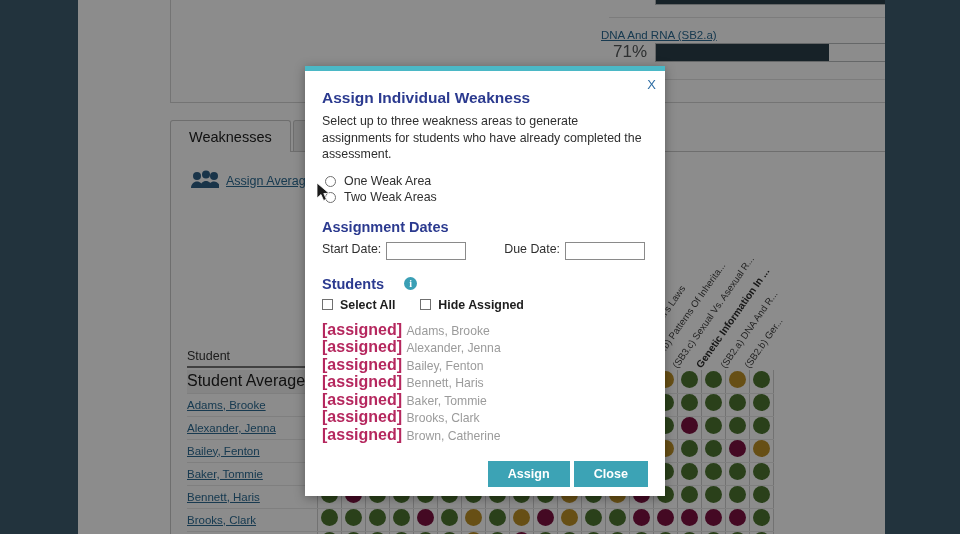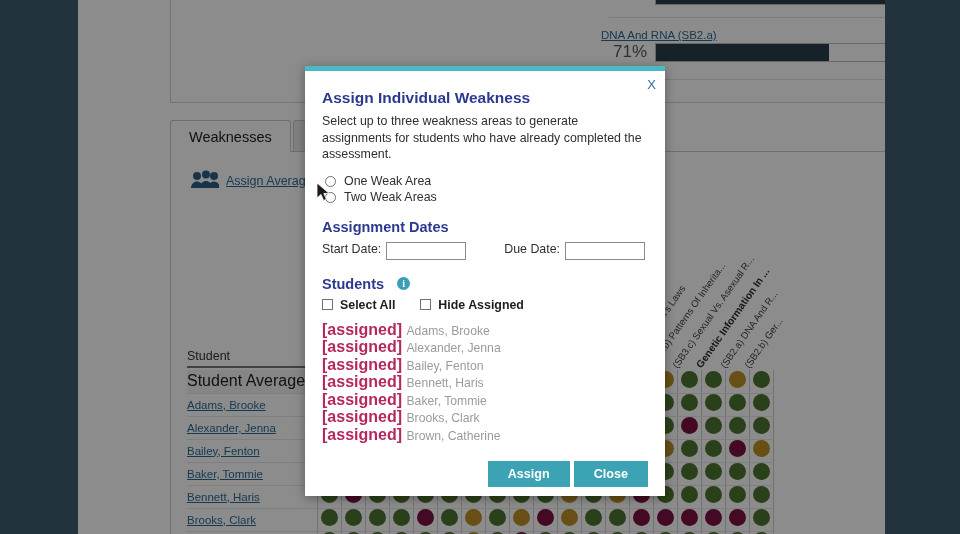--- a/index.html
+++ b/index.html
@@ -125,21 +125,21 @@
   }
   .radio-lab { font-size: 12.4px; color: #2f2f2f; }
   .m-sub { font-size: 14.5px; font-weight: bold; color: #2b3a8f; margin: 0 0 7px 0; }
   .date-row { display: flex; align-items: flex-start; margin-bottom: 16px; }
   .date-lab { font-size: 12.4px; color: #2f2f2f; margin-right: 5px; }
   .date-in {
     width: 80px; height: 18px; border: 1px solid #8a8a8a; background: #fff;
     font-size: 11px; padding: 0 3px; font-family: "Liberation Sans", sans-serif;
   }
   .date-gap { width: 38px; }
-  .students-head { display: flex; align-items: center; gap: 13px; margin-bottom: 6px; }
+  .students-head { display: flex; align-items: center; gap: 20px; margin-bottom: 6px; }
   .info-icon {
     width: 13px; height: 13px; border-radius: 50%; background: #3a9fb5;
     color: #fff; font-size: 10px; font-weight: bold; line-height: 13px;
     text-align: center; font-family: "Liberation Serif", serif;
   }
   .chk-row { display: flex; align-items: center; gap: 7px; margin-bottom: 10px; }
   .chk { width: 11px; height: 11px; border: 1px solid #707070; background: #fff; flex: none; }
   .chk-lab { font-size: 12.4px; font-weight: bold; color: #1d1d1d; }
   .chk-gap { width: 11px; }
   .stu-list { margin-bottom: 8px; }

